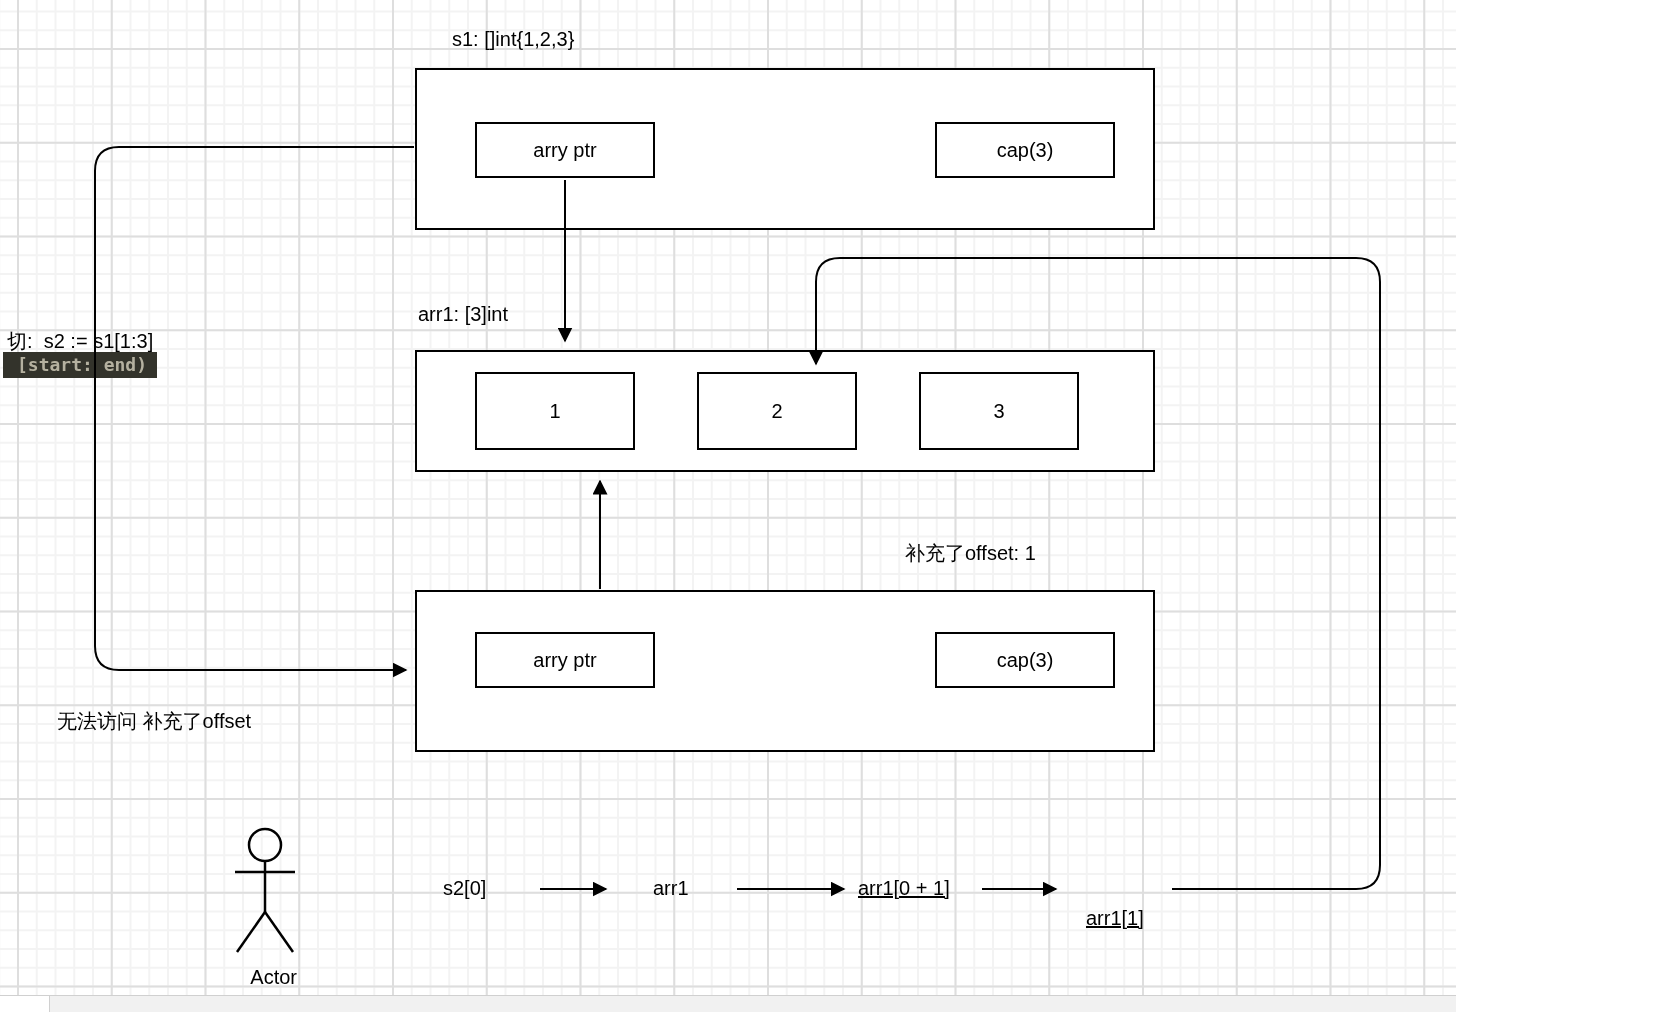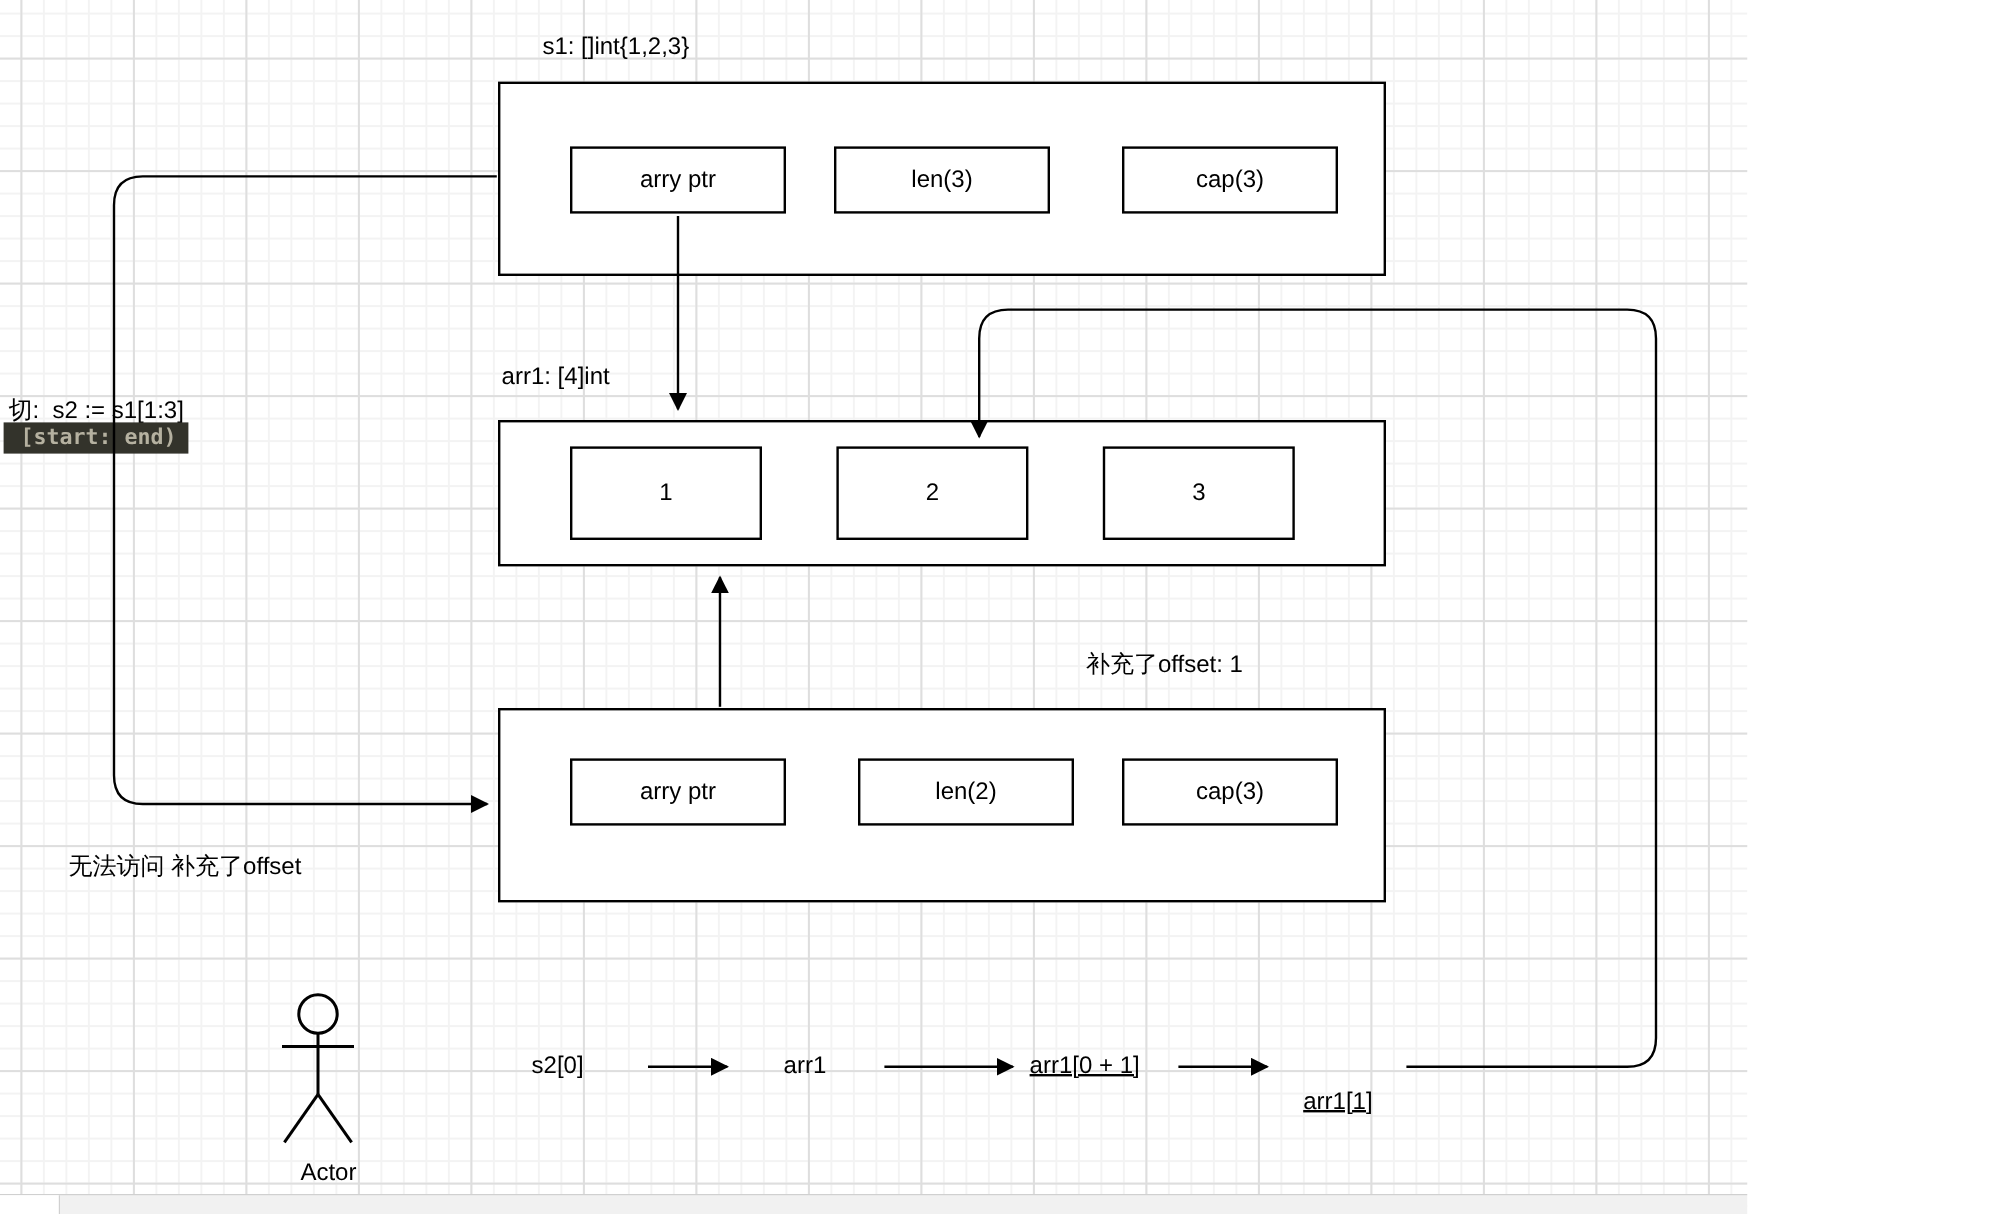--- a/index.html
+++ b/index.html
@@ -43,48 +43,42 @@
 </head>
 <body>
 
 <div id="canvas">
 
   <div class="lbl" style="left:452px; top:28px;">s1: []int{1,2,3}</div>
   <div class="outer" style="left:415px; top:68px; width:740px; height:162px;">
     <div class="cell" style="left:58px; top:52px; width:180px; height:56px;">
       <span>arry ptr</span>
     </div>
-    <div class="cell" style="left:278px; top:52px; width:180px; height:56px;">
-      <span>len(3)</span>
-    </div>
     <div class="cell" style="left:518px; top:52px; width:180px; height:56px;">
       <span>cap(3)</span>
     </div>
   </div>
 
-  <div class="lbl" style="left:418px; top:303px;">arr1: [4]int</div>
+  <div class="lbl" style="left:418px; top:303px;">arr1: [3]int</div>
   <div class="outer" style="left:415px; top:350px; width:740px; height:122px;">
     <div class="cell" style="left:58px; top:20px; width:160px; height:78px;">
       <span>1</span>
     </div>
     <div class="cell" style="left:280px; top:20px; width:160px; height:78px;">
       <span>2</span>
     </div>
     <div class="cell" style="left:502px; top:20px; width:160px; height:78px;">
       <span>3</span>
     </div>
   </div>
 
   <div class="lbl" style="left:905px; top:540px;">补充了offset: 1</div>
   <div class="outer" style="left:415px; top:590px; width:740px; height:162px;">
     <div class="cell" style="left:58px; top:40px; width:180px; height:56px;">
       <span>arry ptr</span>
-    </div>
-    <div class="cell" style="left:298px; top:40px; width:180px; height:56px;">
-      <span>len(2)</span>
     </div>
     <div class="cell" style="left:518px; top:40px; width:180px; height:56px;">
       <span>cap(3)</span>
     </div>
   </div>
 
   <div class="lbl" style="left:7px; top:328px;">切:  s2 := s1[1:3]</div>
   <div class="badge" style="left:3px; top:352px; background:#33332b; color:#b5b1a0;">[start: end)</div>
   <div class="lbl" style="left:57px; top:708px;">无法访问 补充了offset</div>
 

